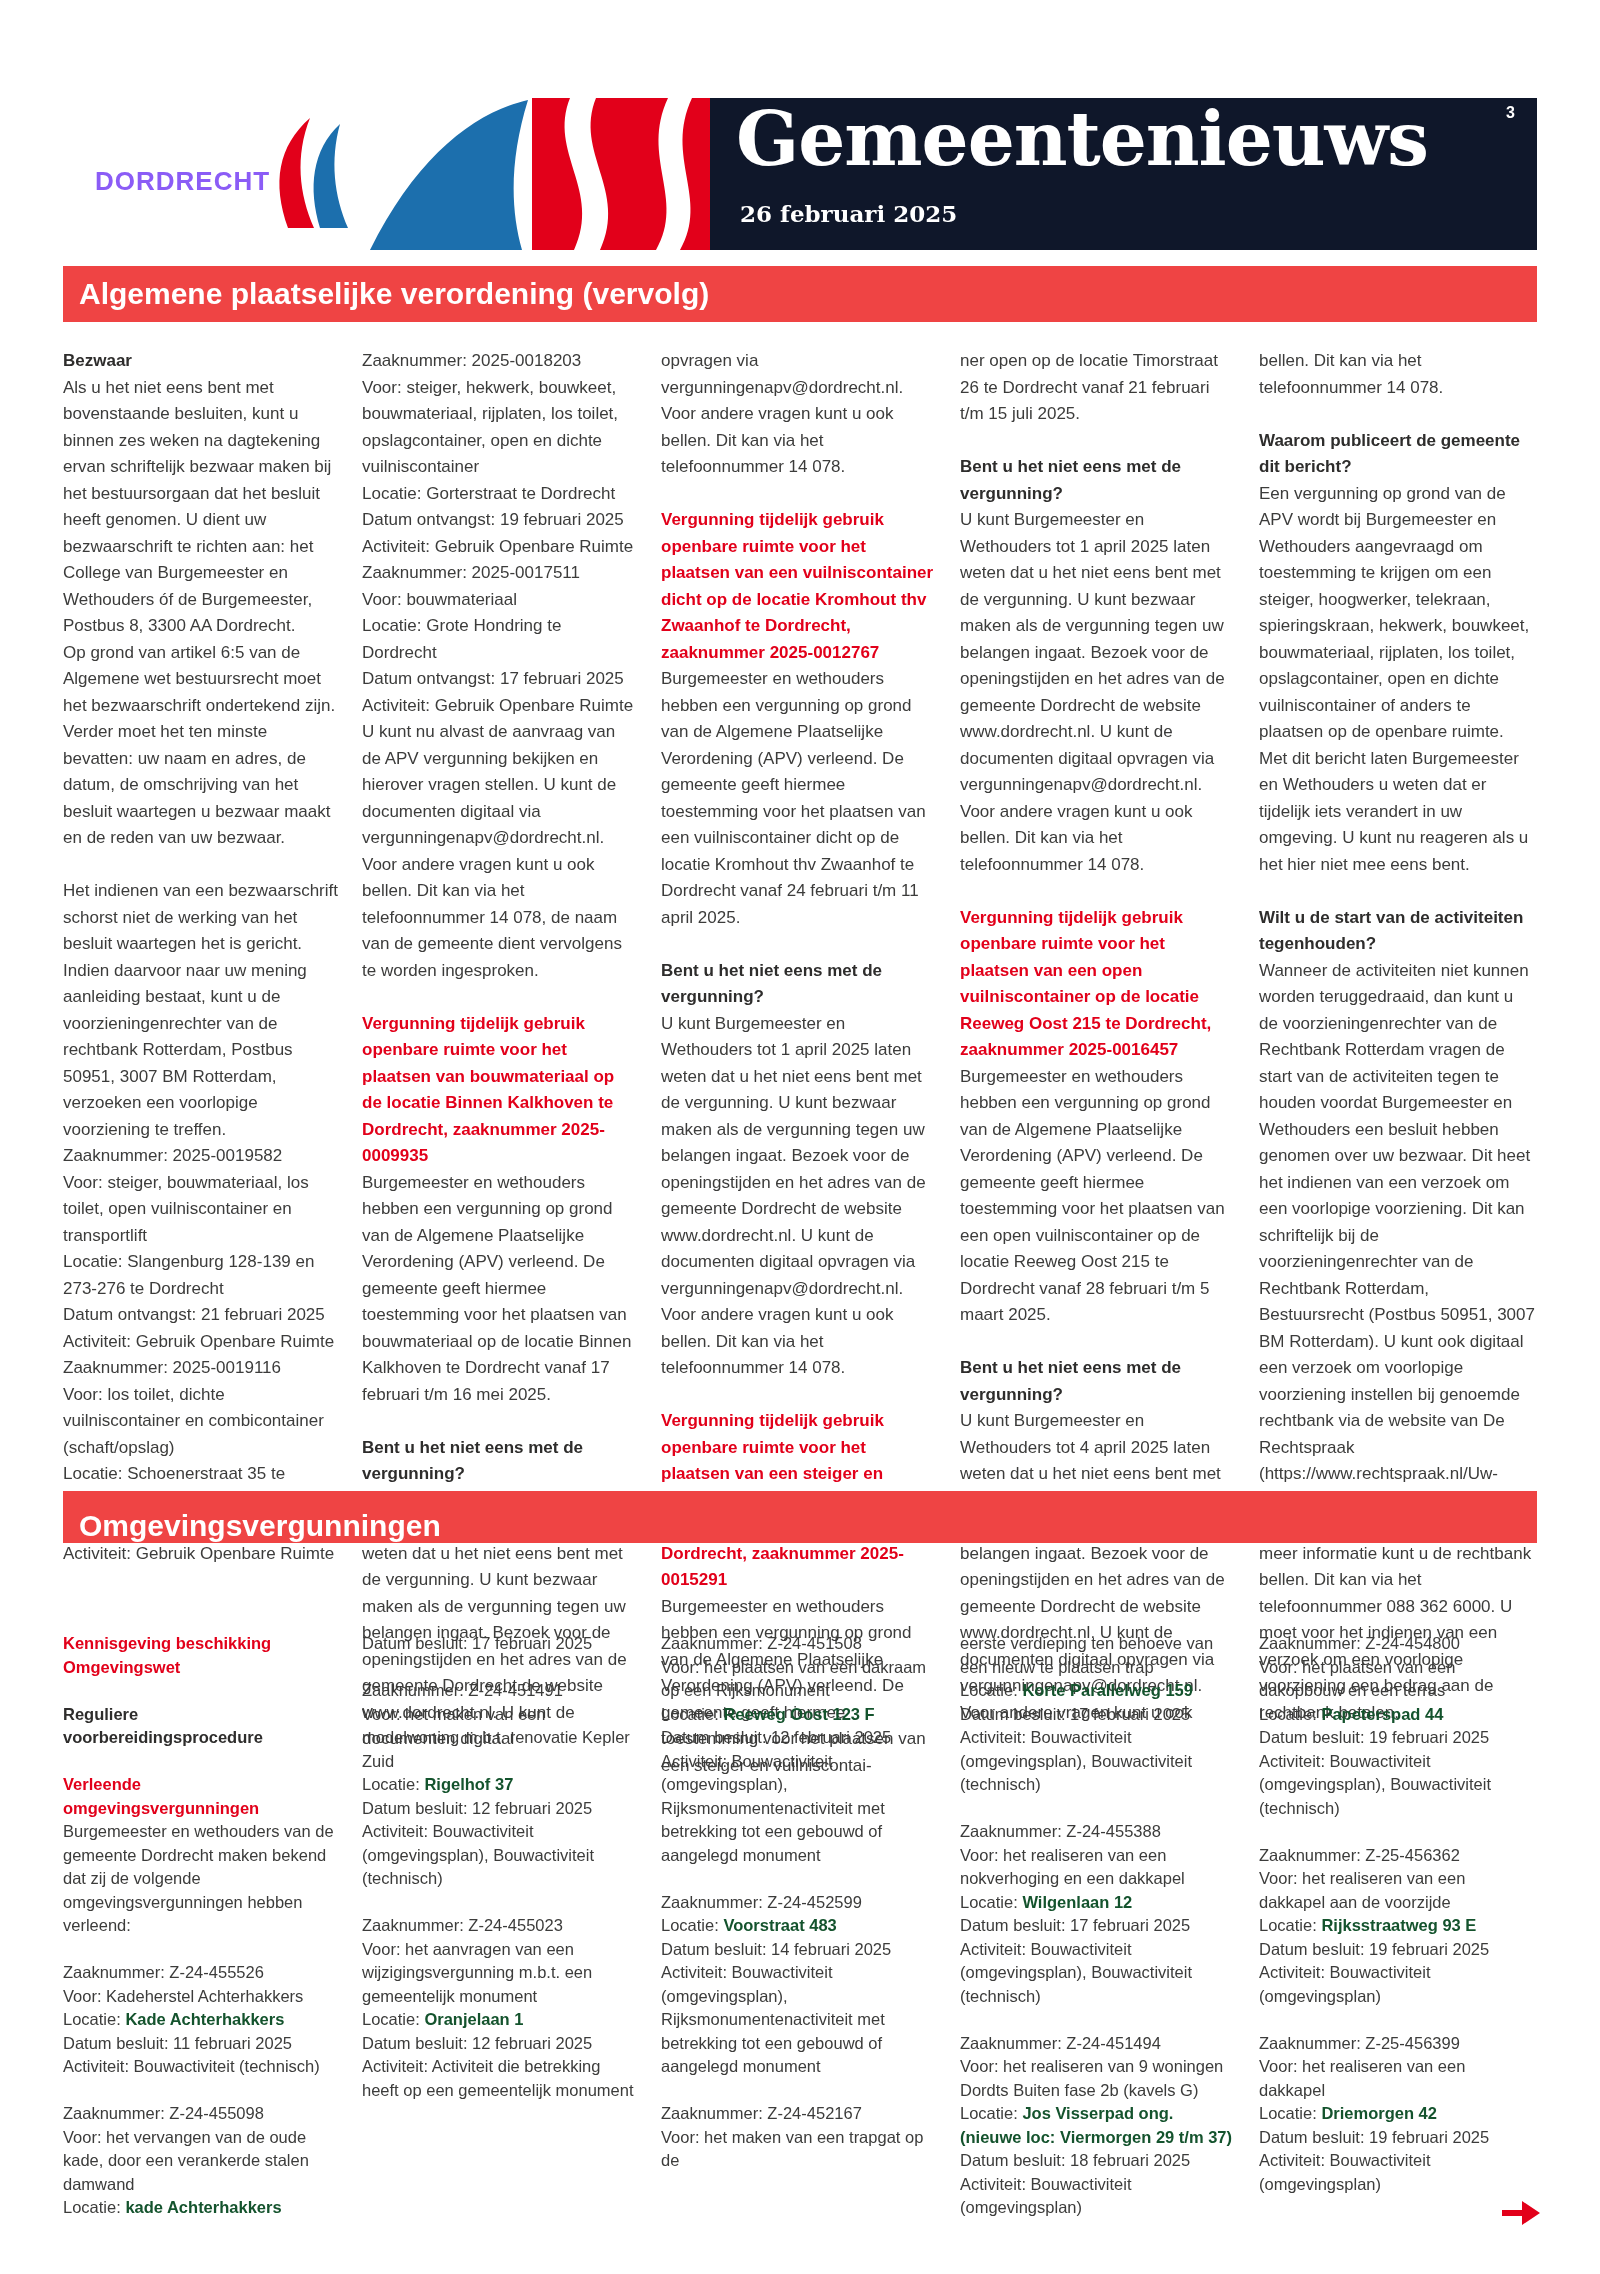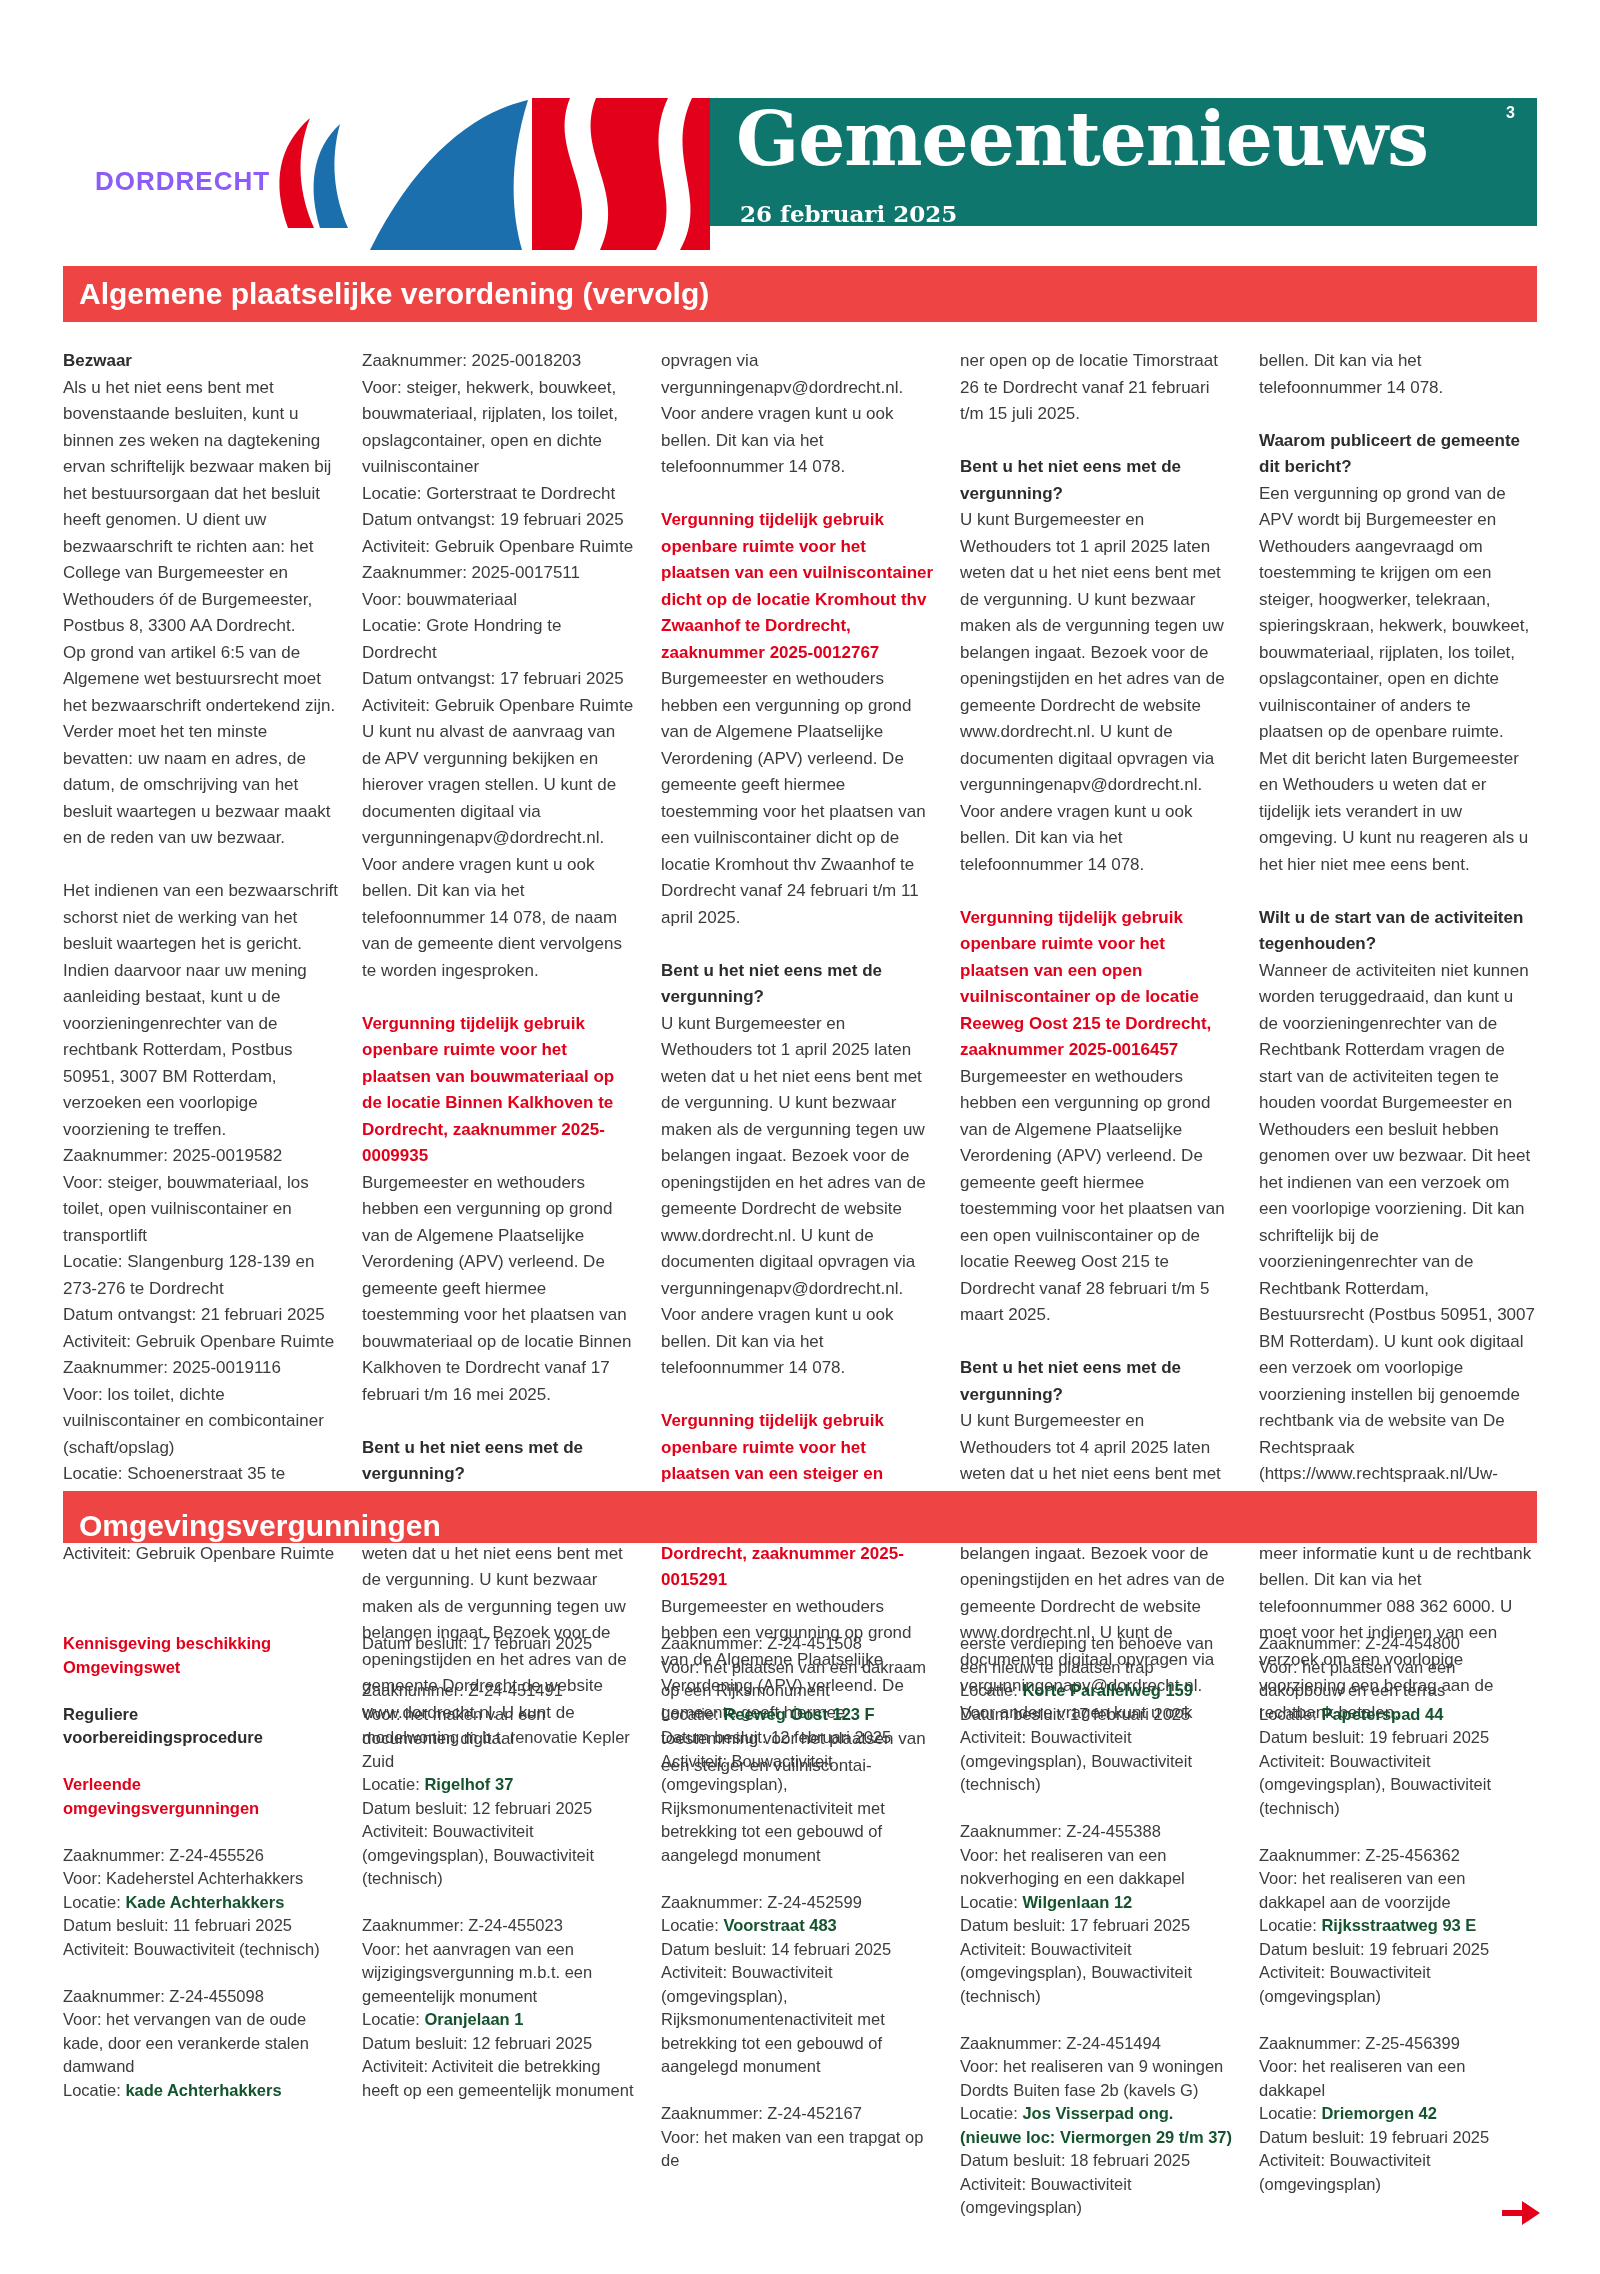--- a/index.html
+++ b/index.html
@@ -3,22 +3,22 @@
 <meta charset="utf-8">
 <style>
   html,body { margin:0; padding:0; background:#ffffff; }
   .page {
     position:relative; width:1600px; height:2274px; background:#ffffff;
     font-family:"Liberation Sans", sans-serif; color:#3c3c3b; overflow:hidden;
   }
 
   
   .masthead-banner {
-    position:absolute; left:710px; top:98px; width:827px; height:128px;
-    background:#0f766e; color:#ffffff;
+    position:absolute; left:710px; top:98px; width:827px; height:152px;
+    background:#0f172a; color:#ffffff;
   }
   .masthead-title {
     position:absolute; left:26px; top:2px;
     font-family:"DejaVu Serif", serif; font-weight:bold;
     font-size:74px; line-height:78px; letter-spacing:-1px; white-space:nowrap;
   }
   .masthead-date {
     position:absolute; left:30px; top:102px;
     font-family:"DejaVu Serif", serif; font-weight:bold; font-size:23px;
   }
@@ -154,20 +154,21 @@
     </div>
 
   <div class="section-banner" id="banner-omgeving">
     <span>Omgevingsvergunningen</span>
   </div>
   <div class="cols" id="sec2-cols">
       <div class="col">
         <div class="blk hr">Kennisgeving beschikking Omgevingswet</div>
         <div class="blk hb gap">Reguliere voorbereidingsprocedure</div>
         <div class="blk hr gap">Verleende omgevingsvergunningen</div>
+        <div class="blk p">Burgemeester en wethouders van de gemeente Dordrecht maken bekend dat zij de volgende omgevingsvergunningen hebben verleend:</div>
         <div class="blk p gap">Zaaknummer: Z-24-455526</div>
         <div class="blk p">Voor: Kadeherstel Achterhakkers</div>
         <div class="blk p">Locatie: <strong>Kade Achterhakkers</strong></div>
         <div class="blk p">Datum besluit: 11 februari 2025</div>
         <div class="blk p">Activiteit: Bouwactiviteit (technisch)</div>
         <div class="blk p gap">Zaaknummer: Z-24-455098</div>
         <div class="blk p">Voor: het vervangen van de oude kade, door een verankerde stalen damwand</div>
         <div class="blk p">Locatie: <strong>kade Achterhakkers</strong></div>
       </div>
       <div class="col">

